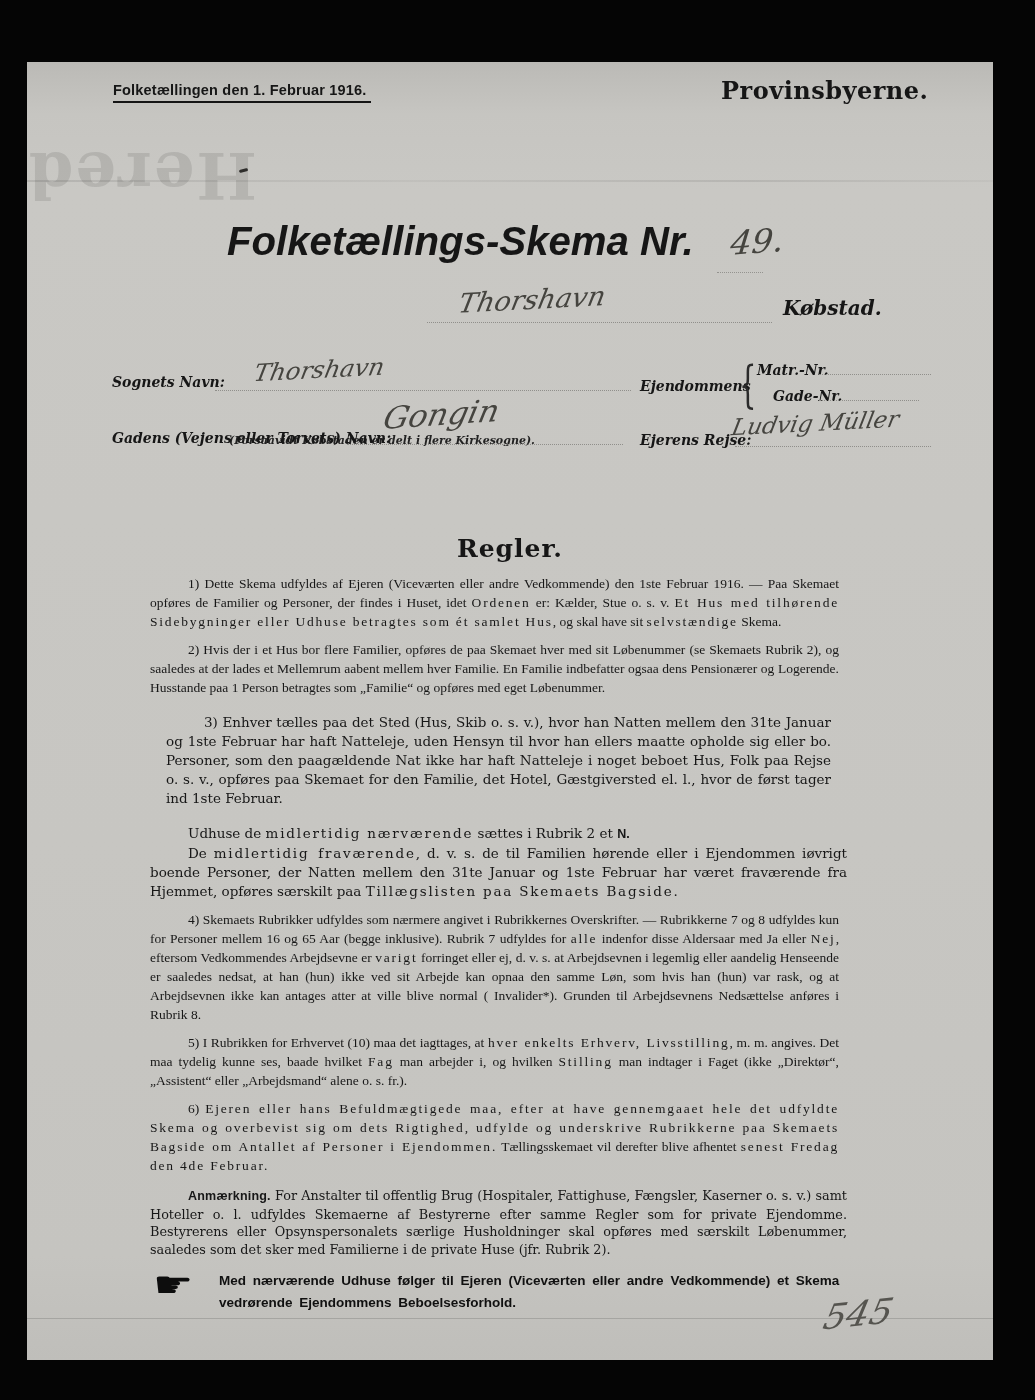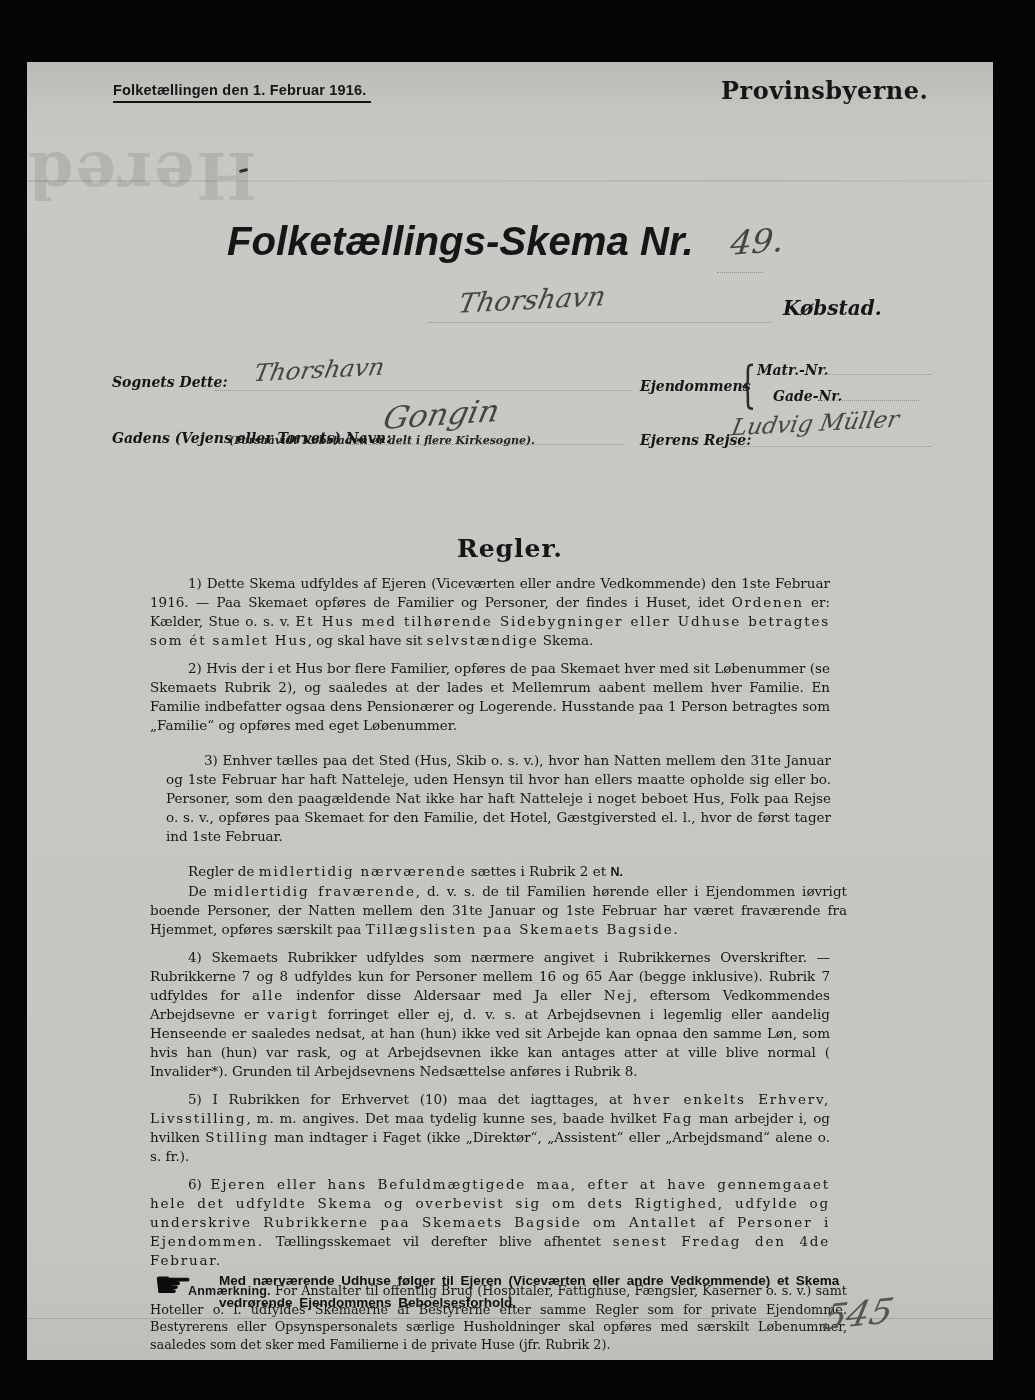--- a/index.html
+++ b/index.html
@@ -123,21 +123,21 @@
     text-align:center;
     font-family:"DejaVu Serif",serif; font-weight:bold; font-size:25px;
     letter-spacing:1px;
   }
   .rules {
     position:absolute; left:123px; top:512px; width:697px;
     font-size:13.5px; line-height:19px; text-align:justify;
     color:#171717;
   }
   .rules p { text-indent:38px; }
-  .rules p.k-default { margin:0 17px 9px 0; }
+  .rules p.k-default { margin:0 8px 9px 0;font-family:Liberation Serif, serif; }
   .rules p.k-tight   { margin:16px; }
   .rules p.k-sub     { margin:0; }
   .rules p.k-subend  { margin:0 0 9px 0; }
   .rules p.k-note    { margin:12px 0 0 0; font-size:12.8px; line-height:17.5px; }
   .sp { letter-spacing:1.8px; }
   .bl { font-family:"Liberation Sans",sans-serif; font-weight:bold; font-size:12.5px; letter-spacing:0.2px; }
 
   .footer {
     position:absolute; left:126px; top:1208px; width:700px;
   }
@@ -172,21 +172,21 @@
   <div class="header-right">Provinsbyerne.</div>
 
   <div class="title">Folketællings-Skema Nr.</div>
   <div class="hw title-number">49.</div>
   <div class="num-underline"></div>
 
   <div class="subtitle-line dotline"></div>
   <div class="hw subtitle-value">Thorshavn</div>
   <div class="subtitle-suffix">Købstad.</div>
 
-  <div class="flabel sogn-label">Sognets Dette:</div>
+  <div class="flabel sogn-label">Sognets Navn:</div>
   <div class="dotline sogn-line"></div>
   <div class="hw sogn-value">Thorshavn</div>
   <div class="fsmall sogn-note">(Forsaavidt Købstaden er delt i flere Kirkesogne).</div>
 
   <div class="flabel ejd-label">Ejendommens</div>
   <div class="ejd-brace">{</div>
   <div class="flabel matr-label">Matr.-Nr.</div>
   <div class="dotline matr-line"><span class="hw"></span></div>
   <div class="flabel gadenr-label">Gade-Nr.</div>
   <div class="dotline gadenr-line"><span class="hw"></span></div>
@@ -197,21 +197,21 @@
 
   <div class="flabel ejer-label">Ejerens Rejse:</div>
   <div class="dotline ejer-line"></div>
   <div class="hw ejer-value">Ludvig Müller</div>
 
   <div class="rules-heading">Regler.</div>
   <div class="rules">
       <p class="k-default"><span>1) Dette Skema udfyldes af Ejeren (Viceværten eller andre Vedkommende) den 1ste Februar 1916. — Paa Skemaet opføres de Familier og Personer, der findes i Huset, idet </span><span class="sp">Ordenen</span><span> er: Kælder, Stue o. s. v. </span><span class="sp">Et Hus med tilhørende Sidebygninger eller Udhuse betragtes som ét samlet Hus</span><span>, og skal have sit </span><span class="sp">selvstændige</span><span> Skema.</span></p>
       <p class="k-default"><span>2) Hvis der i et Hus bor flere Familier, opføres de paa Skemaet hver med sit Løbenummer (se Skemaets Rubrik 2), og saaledes at der lades et Mellemrum aabent mellem hver Familie. En Familie indbefatter ogsaa dens Pensionærer og Logerende. Husstande paa 1 Person betragtes som „Familie“ og opføres med eget Løbenummer.</span></p>
       <p class="k-tight"><span>3) Enhver tælles paa det Sted (Hus, Skib o. s. v.), hvor han Natten mellem den 31te Januar og 1ste Februar har haft Natteleje, uden Hensyn til hvor han ellers maatte opholde sig eller bo. Personer, som den paagældende Nat ikke har haft Natteleje i noget beboet Hus, Folk paa Rejse o. s. v., opføres paa Skemaet for den Familie, det Hotel, Gæstgiversted el. l., hvor de først tager ind 1ste Februar.</span></p>
-      <p class="k-sub"><span>Regler de </span><span class="sp">midlertidig nærværende</span><span> sættes i Rubrik 2 et </span><span class="bl">N.</span></p>
+      <p class="k-sub"><span>Udhuse de </span><span class="sp">midlertidig nærværende</span><span> sættes i Rubrik 2 et </span><span class="bl">N.</span></p>
       <p class="k-subend"><span>De </span><span class="sp">midlertidig fraværende</span><span>, d. v. s. de til Familien hørende eller i Ejendommen iøvrigt boende Personer, der Natten mellem den 31te Januar og 1ste Februar har været fraværende fra Hjemmet, opføres særskilt paa </span><span class="sp">Tillægslisten paa Skemaets Bagside</span><span>.</span></p>
       <p class="k-default"><span>4) Skemaets Rubrikker udfyldes som nærmere angivet i Rubrikkernes Overskrifter. — Rubrikkerne 7 og 8 udfyldes kun for Personer mellem 16 og 65 Aar (begge inklusive). Rubrik 7 udfyldes for </span><span class="sp">alle</span><span> indenfor disse Aldersaar med Ja eller </span><span class="sp">Nej</span><span>, eftersom Vedkommendes Arbejdsevne er </span><span class="sp">varigt</span><span> forringet eller ej, d. v. s. at Arbejdsevnen i legemlig eller aandelig Henseende er saaledes nedsat, at han (hun) ikke ved sit Arbejde kan opnaa den samme Løn, som hvis han (hun) var rask, og at Arbejdsevnen ikke kan antages atter at ville blive normal ( Invalider*).  Grunden til Arbejdsevnens Nedsættelse anføres i Rubrik 8.</span></p>
       <p class="k-default"><span>5) I Rubrikken for Erhvervet (10) maa det iagttages, at </span><span class="sp">hver enkelts Erhverv, Livsstilling</span><span>, m. m. angives.  Det maa tydelig kunne ses, baade hvilket </span><span class="sp">Fag</span><span> man arbejder i, og hvilken </span><span class="sp">Stilling</span><span> man indtager i Faget (ikke „Direktør“, „Assistent“ eller „Arbejdsmand“ alene o. s. fr.).</span></p>
       <p class="k-default"><span>6) </span><span class="sp">Ejeren eller hans Befuldmægtigede maa, efter at have gennemgaaet hele det udfyldte Skema og overbevist sig om dets Rigtighed, udfylde og underskrive Rubrikkerne paa Skemaets Bagside om Antallet af Personer i Ejendommen.</span><span>  Tællingsskemaet vil derefter blive afhentet </span><span class="sp">senest Fredag den 4de Februar.</span></p>
       <p class="k-note"><span class="bl">Anmærkning.</span><span>  For Anstalter til offentlig Brug (Hospitaler, Fattighuse, Fængsler, Kaserner o. s. v.) samt Hoteller o. l. udfyldes Skemaerne af Bestyrerne efter samme Regler som for private Ejendomme.  Bestyrerens eller Opsynspersonalets særlige Husholdninger skal opføres med særskilt Løbenummer, saaledes som det sker med Familierne i de private Huse (jfr. Rubrik 2).</span></p>
     </div>
 
   <div class="footer">
     <span class="manicule">☛</span>
     <div class="footer-text">Med nærværende Udhuse følger til Ejeren (Viceværten eller andre Vedkommende) et Skema vedrørende Ejendommens Beboelsesforhold.</div>

